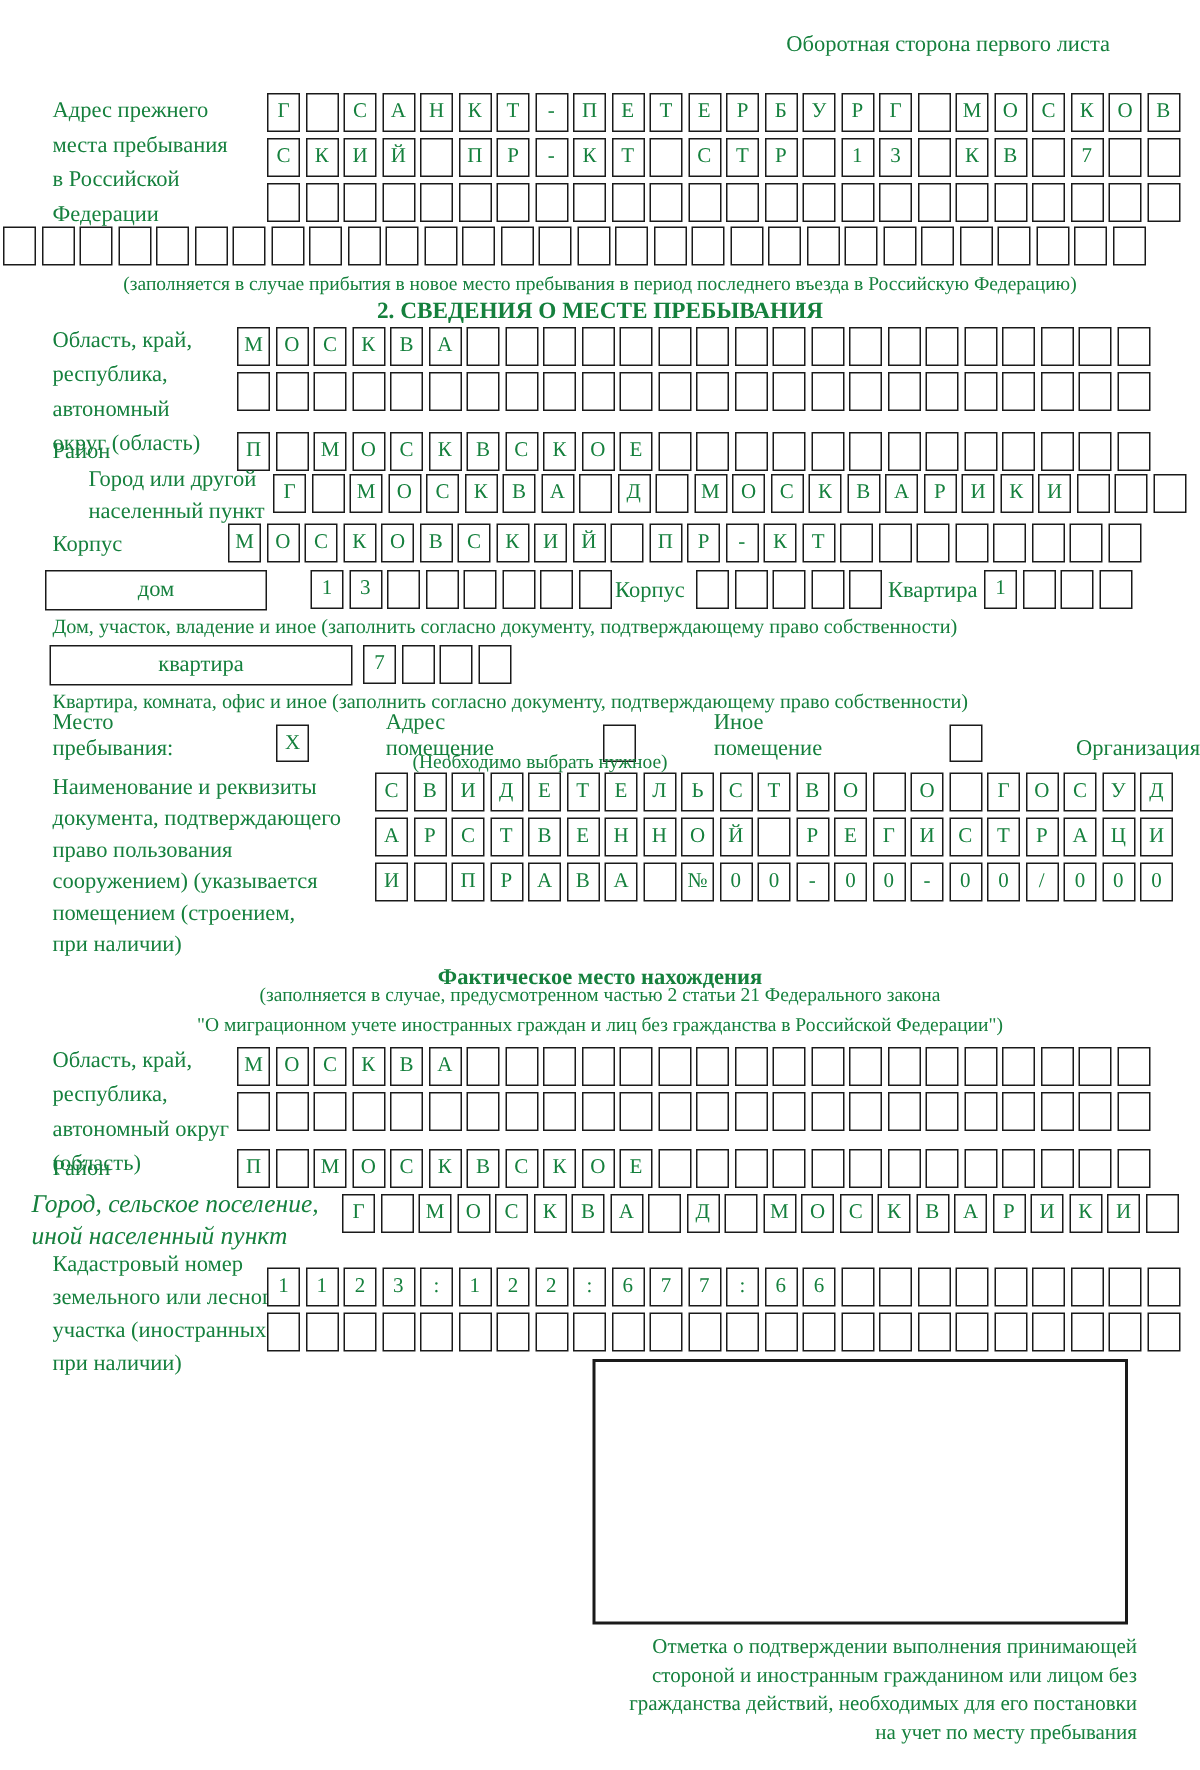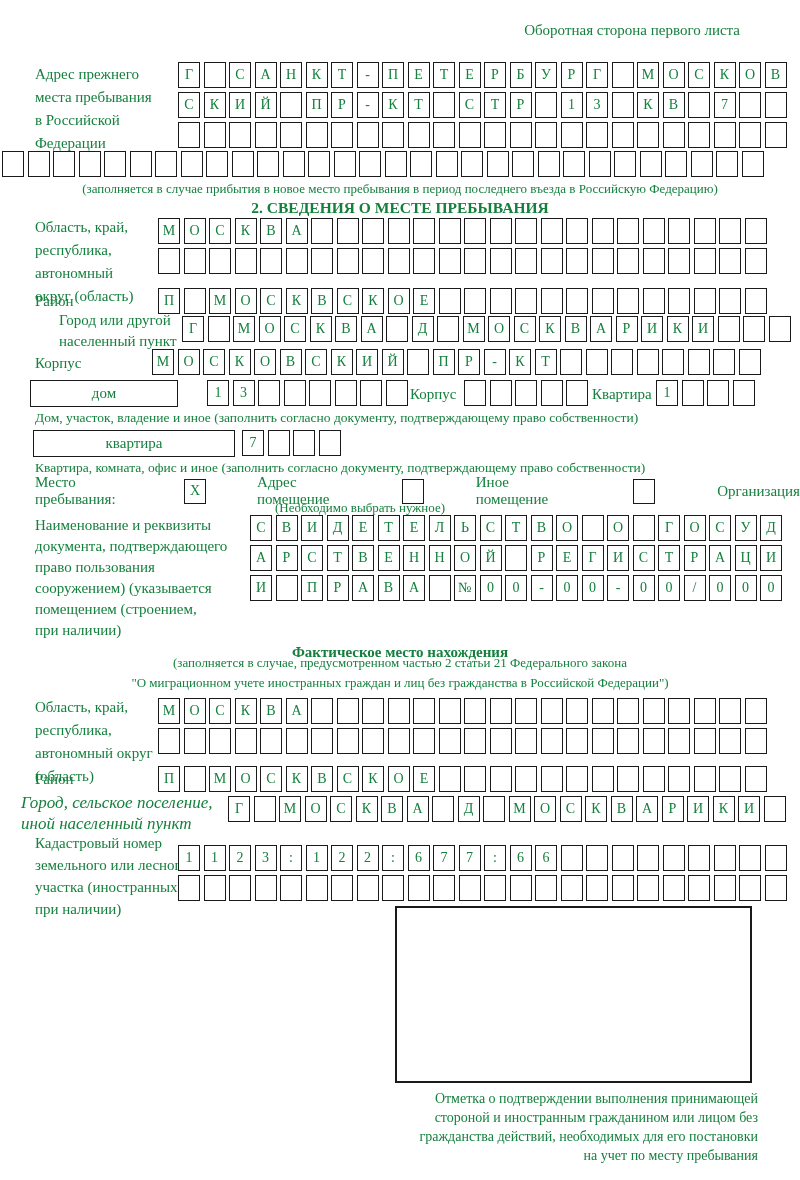--- a/index.html
+++ b/index.html
@@ -19,21 +19,21 @@
     font-size:14px;font-family:"Liberation Serif", serif;background:#fff;
   }
   .bigbox{
     box-sizing:border-box;border:1.6px solid #1a1a1a;background:#fff;
     display:flex;align-items:center;justify-content:center;font-size:15px;
   }
   .cbox{
     box-sizing:border-box;display:inline-flex;flex:none;width:22px;height:25px;
     border:1.6px solid #1a1a1a;align-items:center;justify-content:center;font-size:14px;
   }
-  .mestorow{display:flex;align-items:center;font-size:15px;gap:40px;}
+  .mestorow{display:flex;align-items:flex-end;font-size:15px;gap:40px;}
   .stampbox{box-sizing:border-box;border:2px solid #1a1a1a;background:#fff;}
   .stampcap{font-size:14px;line-height:19px;text-align:right;}
 </style>
 </head>
 <body>
 
 <div class="page">
 
   <div class="abs" style="top:22px;left:0;width:740px;text-align:right;font-size:15px;">Оборотная сторона первого листа</div>
 

